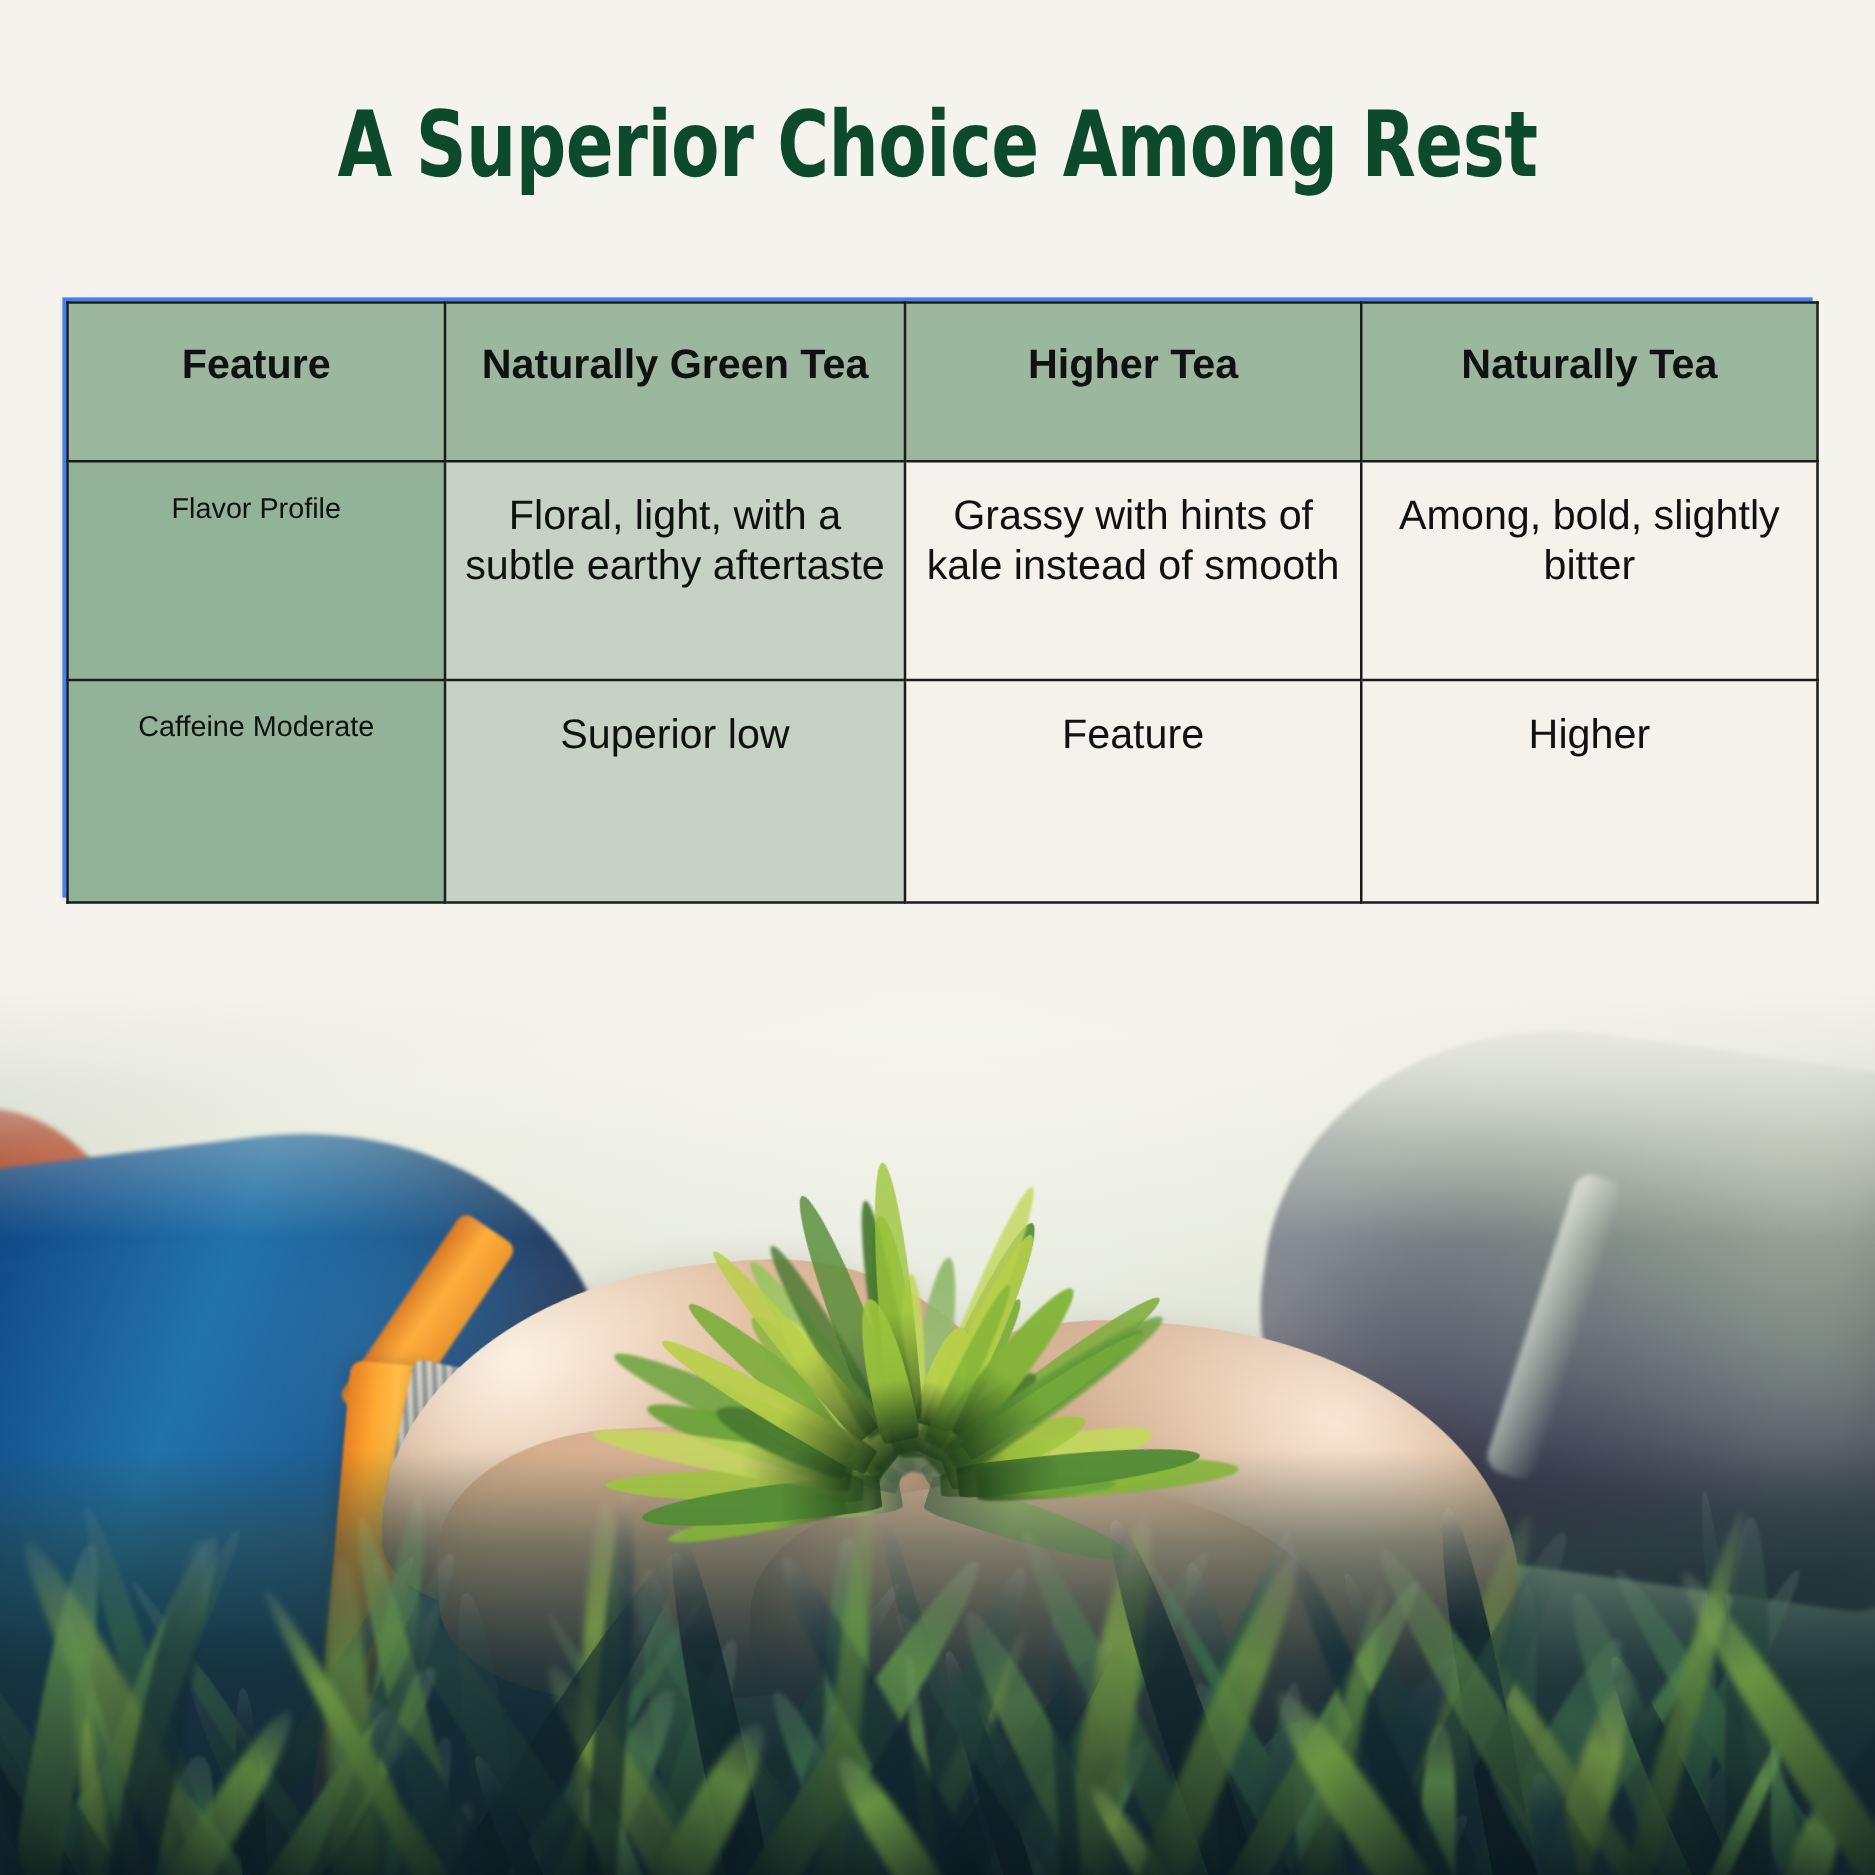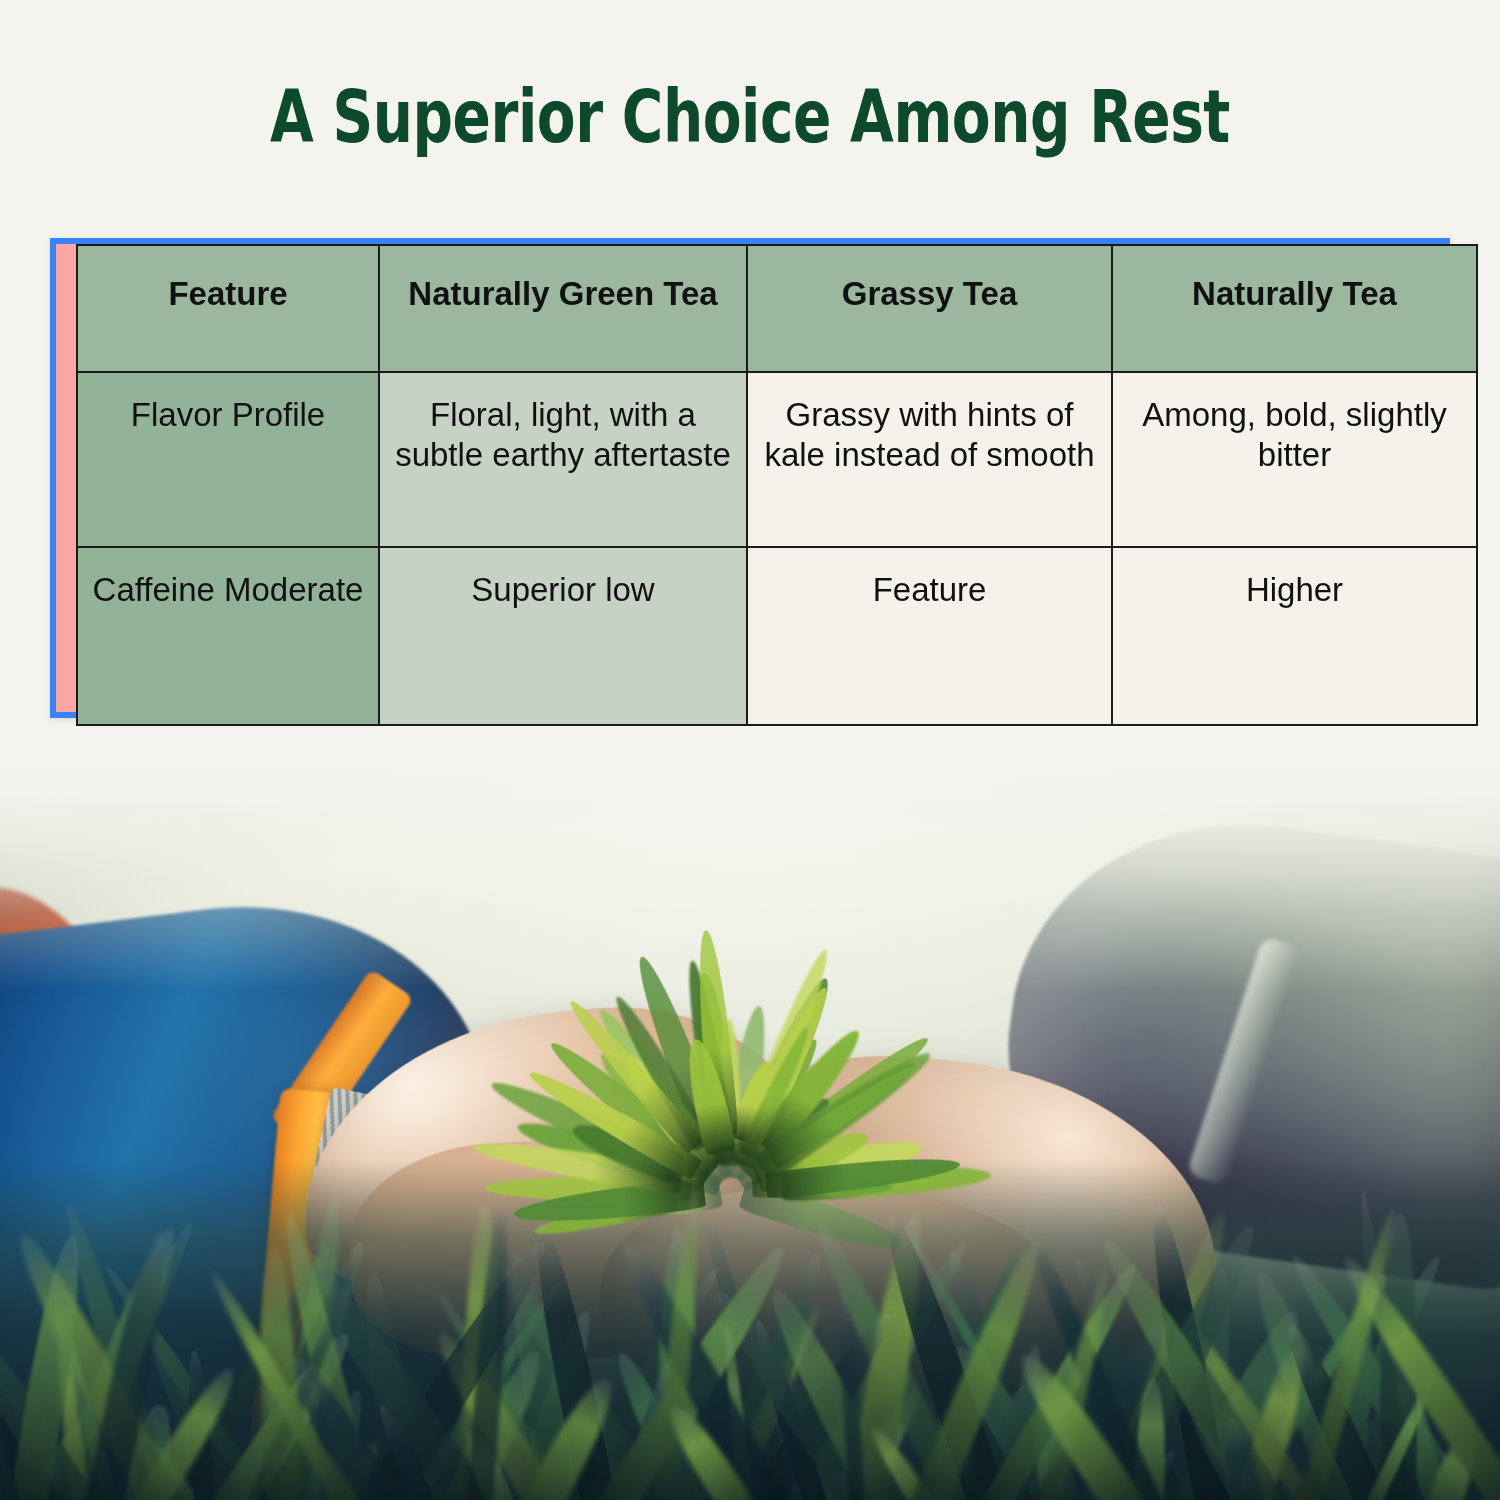--- a/index.html
+++ b/index.html
@@ -209,24 +209,23 @@
     color:#0d4a2c;
     transform:scaleX(0.86);
     white-space:nowrap;
   }
 
   
   .table-wrap {
     position:absolute;
     left:50px; top:238px;
     width:1400px; height:480px;
-    border:6px solid #3b82f6;
+    border:3px solid #3b82f6;
     background:#fca5a5;
     box-shadow:0 2px 6px rgba(0,0,0,0.10);
-    padding-left:20px;
   }
   table {
     width:100%; height:100%;
     border-collapse:collapse;
     table-layout:fixed;
   }
   th, td {
     border:2px solid #1b1b1b;
     text-align:center;
     vertical-align:top;
@@ -244,21 +243,21 @@
     padding-top:28px;
   }
   col.c1 { width:302px; }
   col.c2 { width:368px; }
   col.c3 { width:365px; }
   col.c4 { width:365px; }
 
   tbody th.rowhead {
     background:#93b398;
     font-weight:400;
-    font-size:33px;
+    font-size:23px;
     color:#111111;
     vertical-align:top;
   }
   tbody td.hl { background:#c6d2c3; }
   tbody td.plain { background:#f4f2ea; }
 
   tr.r1 { height:175px; }
   tr.r2 { height:178px; }
   thead tr { height:127px; }
 </style>
@@ -469,21 +468,21 @@
       <colgroup>
         <col class="c1">
           <col class="c2">
           <col class="c3">
           <col class="c4">
       </colgroup>
       <thead>
         <tr>
           <th>Feature</th>
           <th>Naturally Green Tea</th>
-          <th>Grassy Tea</th>
+          <th>Higher Tea</th>
           <th>Naturally Tea</th>
         </tr>
       </thead>
       <tbody>
         <tr class="r1">
           <th class="rowhead">Flavor Profile</th>
           <td class="hl">Floral, light, with a subtle earthy aftertaste</td>
           <td class="plain">Grassy with hints of kale instead of smooth</td>
           <td class="plain">Among, bold, slightly bitter</td>
         </tr>

